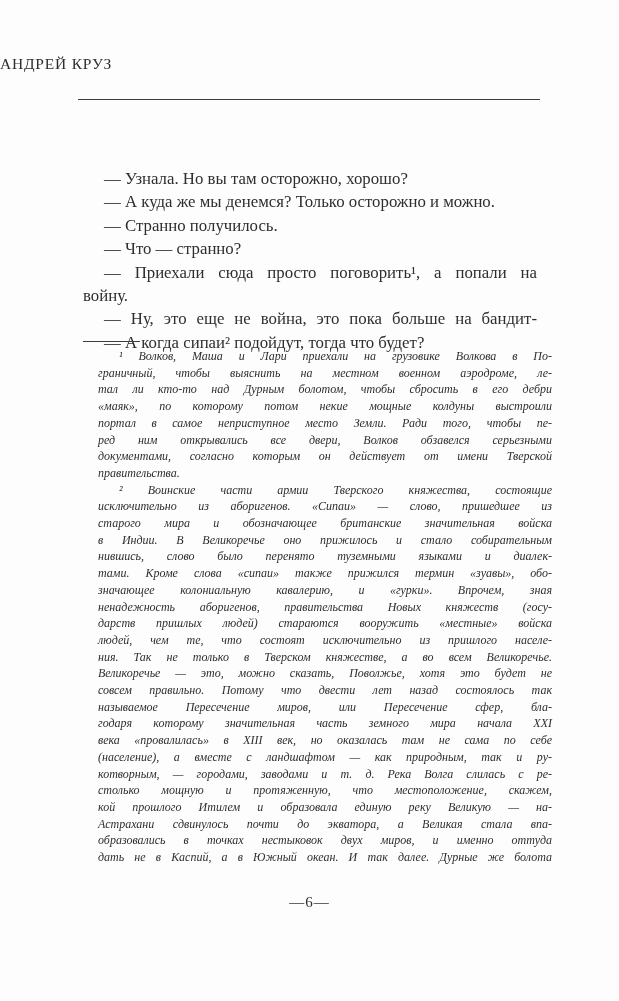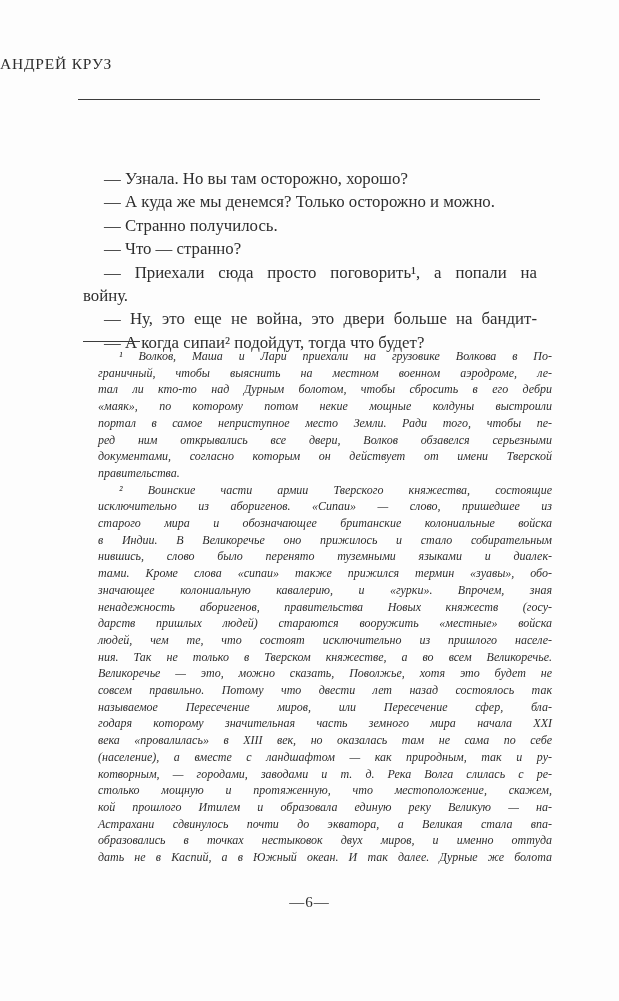--- a/index.html
+++ b/index.html
@@ -88,41 +88,41 @@
 
   <div class="head-rule"></div>
 
   <div class="dialogue">
       <div class="ln ind">— Узнала. Но вы там осторожно, хорошо?</div>
       <div class="ln ind">— А куда же мы денемся? Только осторожно и можно.</div>
       <div class="ln ind">— Странно получилось.</div>
       <div class="ln ind">— Что — странно?</div>
       <div class="ln ind just">— Приехали сюда просто поговорить¹, а попали на</div>
       <div class="ln">войну.</div>
-      <div class="ln ind just">— Ну, это еще не война, это двери больше на бандит-</div>
+      <div class="ln ind just">— Ну, это еще не война, это пока больше на бандит-</div>
       <div class="ln ind">— А когда сипаи² подойдут, тогда что будет?</div>
     </div>
 
   <div class="fn-sep"></div>
 
   <div class="footnotes">
     <div>
         <div class="ln ind just">¹ Волков, Маша и Лари приехали на грузовике Волкова в По-</div>
         <div class="ln just">граничный, чтобы выяснить на местном военном аэродроме, ле-</div>
         <div class="ln just">тал ли кто-то над Дурным болотом, чтобы сбросить в его дебри</div>
         <div class="ln just">«маяк», по которому потом некие мощные колдуны выстроили</div>
         <div class="ln just">портал в самое неприступное место Земли. Ради того, чтобы пе-</div>
         <div class="ln just">ред ним открывались все двери, Волков обзавелся серьезными</div>
         <div class="ln just">документами, согласно которым он действует от имени Тверской</div>
         <div class="ln">правительства.</div>
       </div>
     <div>
         <div class="ln ind just">² Воинские части армии Тверского княжества, состоящие</div>
         <div class="ln just">исключительно из аборигенов. «Сипаи» — слово, пришедшее из</div>
-        <div class="ln just">старого мира и обозначающее британские колониальные войска</div>
+        <div class="ln just">старого мира и обозначающее британские значительная войска</div>
         <div class="ln just">в Индии. В Великоречье оно прижилось и стало собирательным</div>
         <div class="ln just">нившись, слово было перенято туземными языками и диалек-</div>
         <div class="ln just">тами. Кроме слова «сипаи» также прижился термин «зуавы», обо-</div>
         <div class="ln just">значающее колониальную кавалерию, и «гурки». Впрочем, зная</div>
         <div class="ln just">ненадежность аборигенов, правительства Новых княжеств (госу-</div>
         <div class="ln just">дарств пришлых людей) стараются вооружить «местные» войска</div>
         <div class="ln just">людей, чем те, что состоят исключительно из пришлого населе-</div>
         <div class="ln just">ния. Так не только в Тверском княжестве, а во всем Великоречье.</div>
         <div class="ln just">Великоречье — это, можно сказать, Поволжье, хотя это будет не</div>
         <div class="ln just">совсем правильно. Потому что двести лет назад состоялось так</div>

